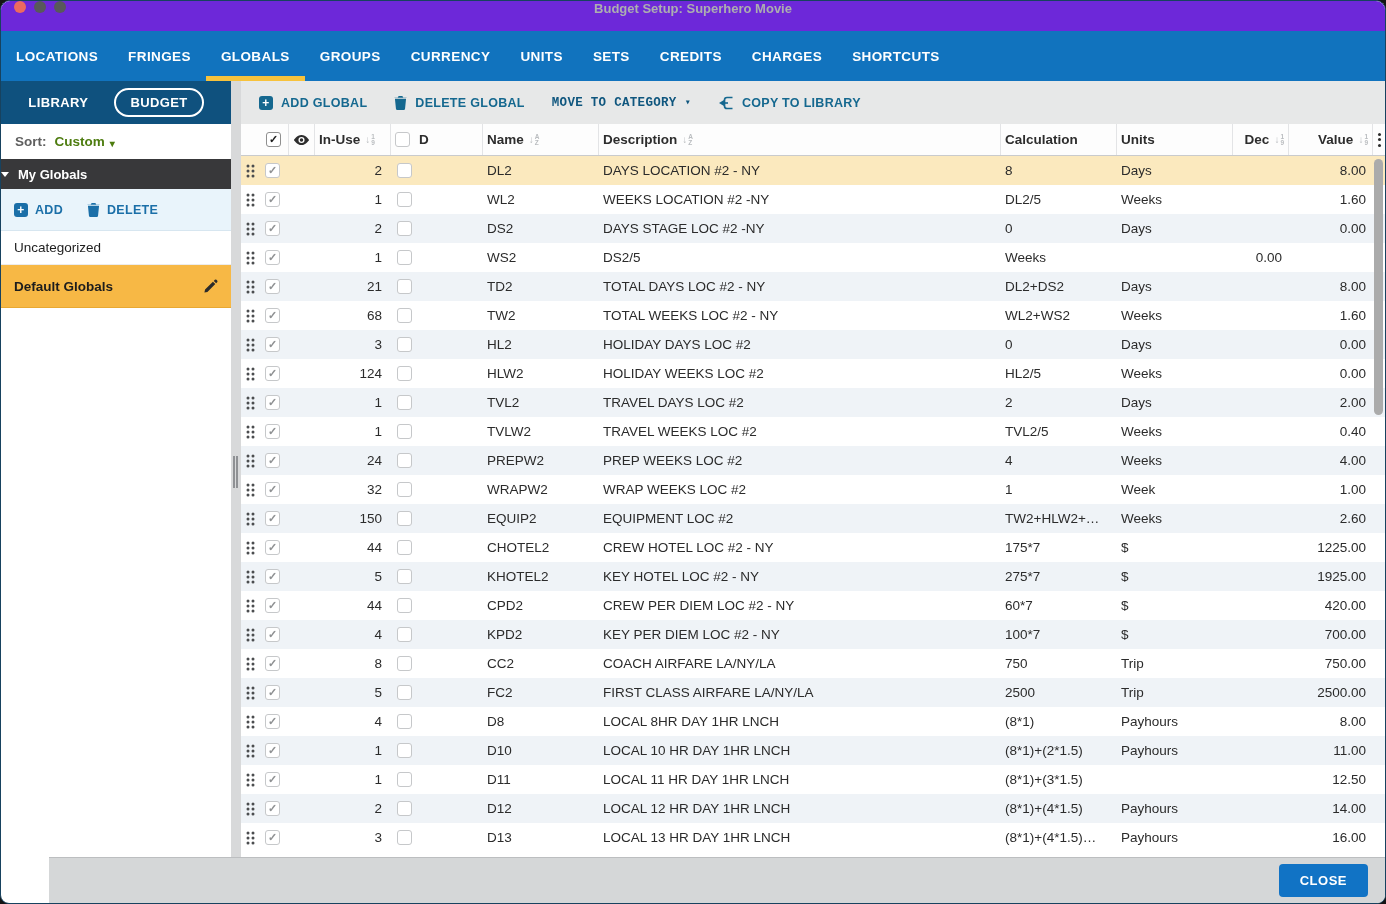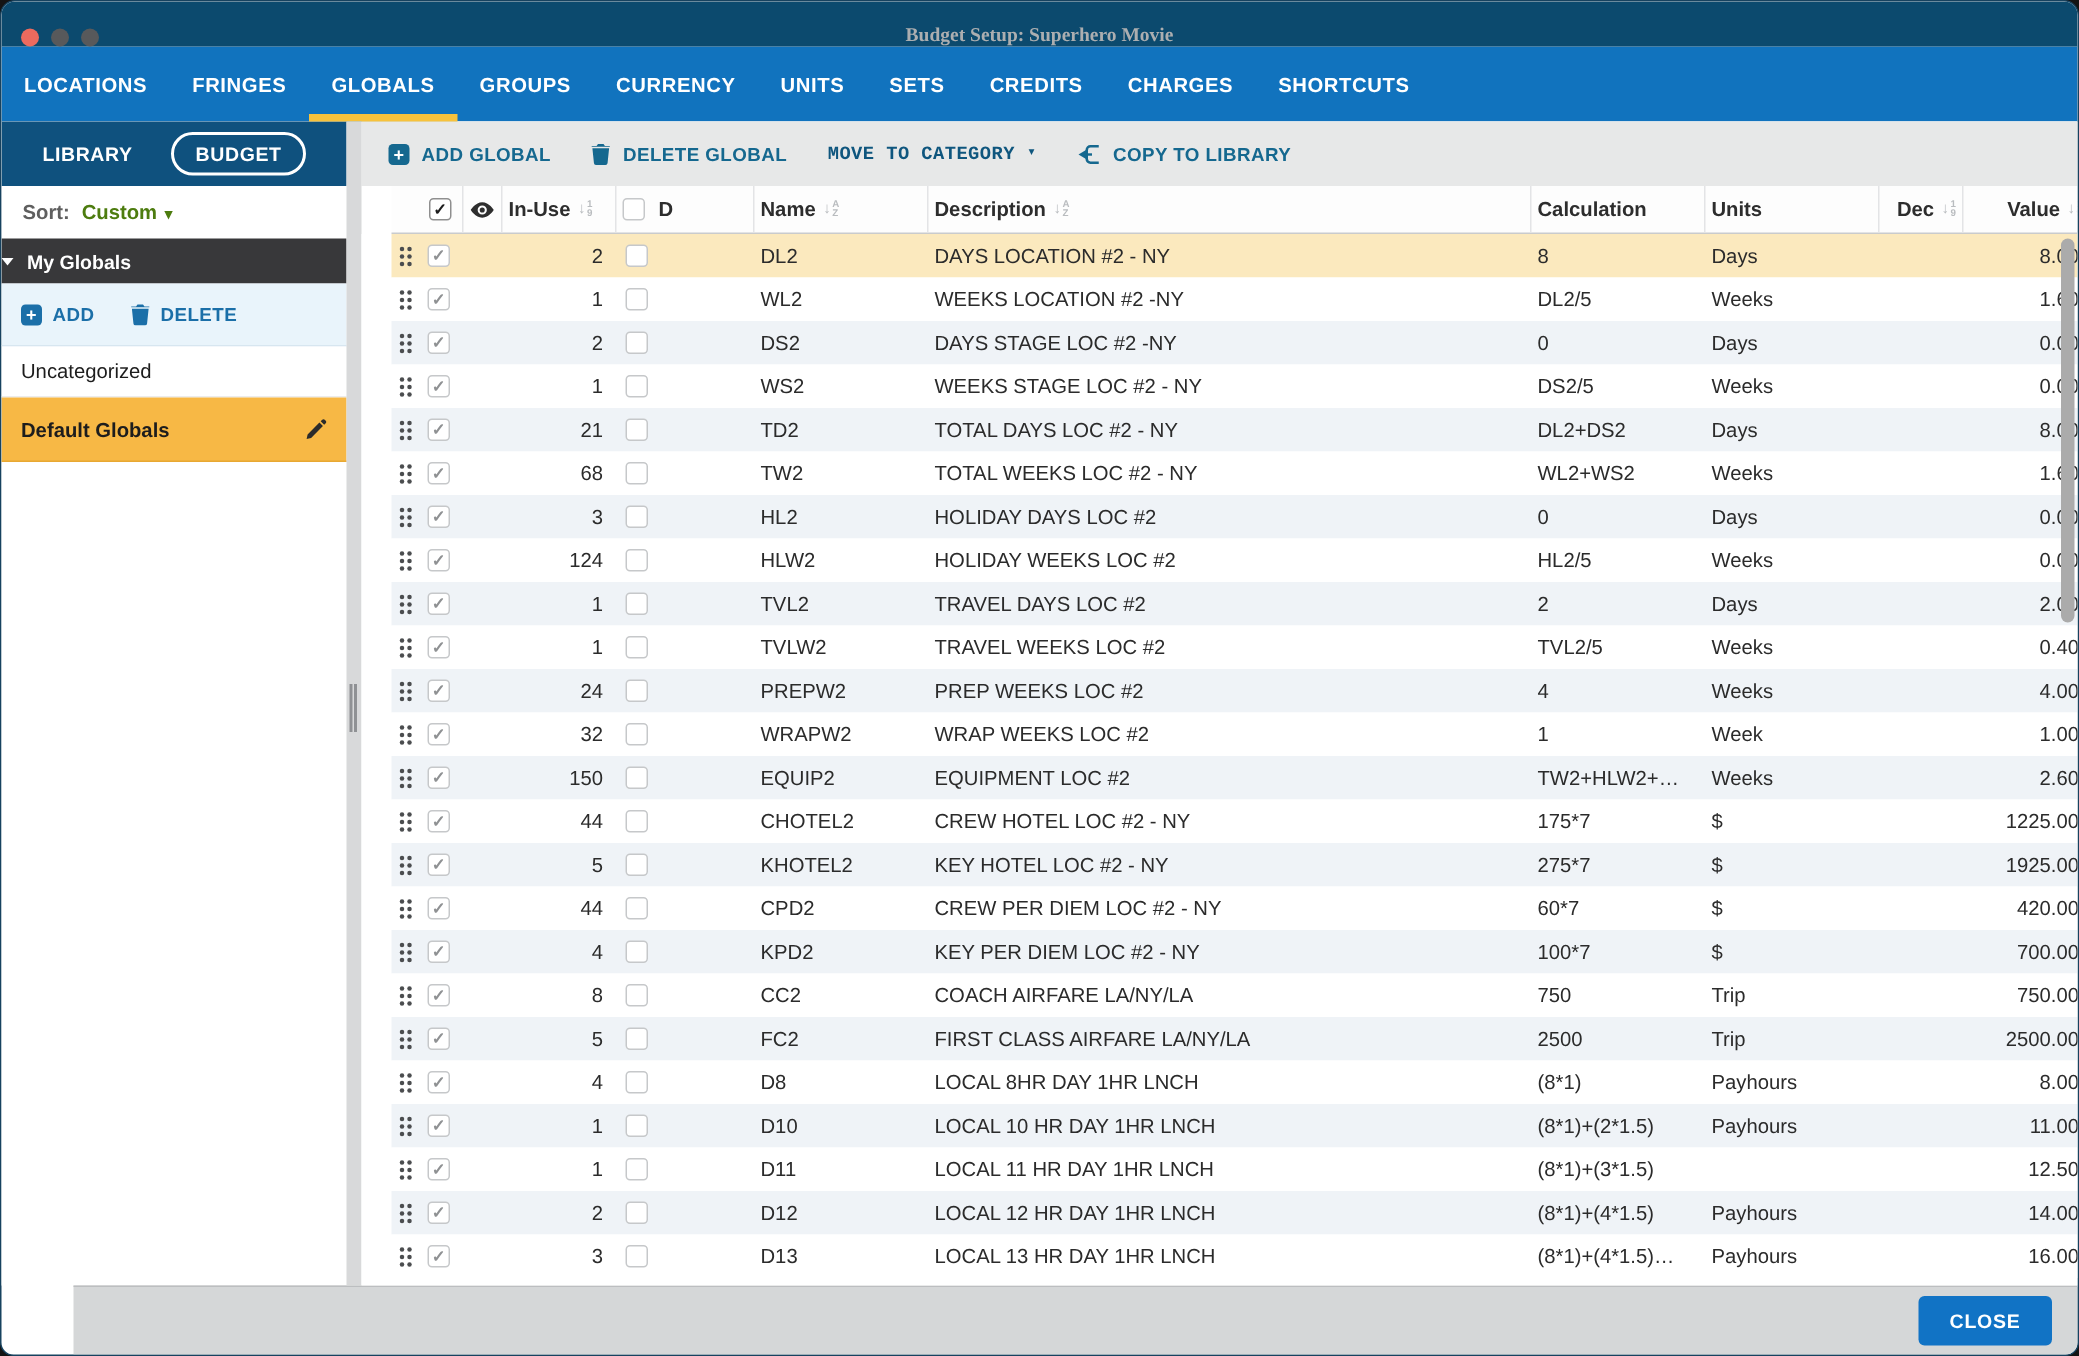--- a/index.html
+++ b/index.html
@@ -1,21 +1,21 @@
 <!DOCTYPE html>
 <html><head>
 <meta charset="utf-8">
 <title>Budget Setup</title>
 <style>
   html,body{margin:0;padding:0;width:1386px;height:904px;background:#141414;font-family:"Liberation Sans",sans-serif;}
   *{box-sizing:border-box;}
   .window{width:1386px;height:904px;border:1px solid #17425f;border-radius:10px 10px 9px 9px;overflow:hidden;display:flex;flex-direction:column;background:#fff;}
 
   
-  .titlebar{height:30px;background:#0c4a6e;display:flex;align-items:flex-end;position:relative;flex:0 0 auto;font-family:Liberation Serif, serif;}
+  .titlebar{height:30px;background:#6d28d9;display:flex;align-items:flex-start;position:relative;flex:0 0 auto;}
   .lights{display:flex;gap:8px;margin-left:13px;z-index:2;}
   .light{width:12px;height:12px;border-radius:50%;}
   .light.red{background:#EC6A5E;}
   .light.dim{background:#58595B;}
   .win-title{position:absolute;left:0;right:0;text-align:center;color:#ACAEB0;font-size:13px;font-weight:bold;}
 
   
   .tabbar{height:50px;background:#1173BE;display:flex;align-items:stretch;padding-left:8px;gap:16px;flex:0 0 auto;}
   .tab{display:flex;align-items:center;padding:0 7px;color:#fff;font-size:13.5px;font-weight:bold;letter-spacing:.4px;position:relative;cursor:pointer;white-space:nowrap;}
   .tab.active::after{content:"";position:absolute;left:-8px;right:-8px;bottom:0;height:5px;background:#F7C23C;}
@@ -43,21 +43,21 @@
   
   .splitter{width:10px;background:#D8D9DA;flex:0 0 auto;position:relative;cursor:col-resize;}
   .grip{position:absolute;top:375px;left:2px;width:5px;height:32px;border-left:2px solid #8f9194;border-right:2px solid #8f9194;}
 
   
   .main{flex:1;display:flex;flex-direction:column;min-width:0;background:#fff;}
   .toolbar{height:43px;background:#E7E8E8;display:flex;align-items:center;padding-left:18px;gap:27px;flex:0 0 auto;}
   .tb-item{display:flex;align-items:center;gap:8px;color:#15688F;font-size:12.5px;font-weight:bold;letter-spacing:.3px;cursor:pointer;white-space:nowrap;}
   .tb-item.move{color:#0F567E;font-family:Liberation Mono, monospace;}
 
-  .grid{display:grid;grid-template-columns:18px 30px 26px 76px 92px 116px 402px 116px 116px 56px 84px 12px;align-items:center;margin-left:20px;}
+  .grid{display:grid;grid-template-columns:18px 30px 26px 76px 92px 116px 402px 116px 116px 56px 84px 12px;align-items:center;}
   .thead{height:32px;border-bottom:1px solid #c9cbcd;background:#fdfdfd;font-weight:bold;font-size:13.5px;color:#2d2d2d;flex:0 0 auto;}
   .thead>div{height:100%;display:flex;align-items:center;border-right:1px solid #e3e4e6;padding:0 4px;}
   .thead>div.no-sep{border-right:none;}
   .thead>div.right{justify-content:flex-end;}
   .sorti{display:inline-flex;align-items:center;margin-left:5px;color:#b9bcbf;font-weight:normal;}
   .sarr{font-size:10px;line-height:10px;}
   .sl{display:inline-flex;flex-direction:column;font-size:6.5px;line-height:6px;font-weight:bold;margin-left:1px;}
   .vdots{display:flex;flex-direction:column;gap:2.5px;margin:0 auto;cursor:pointer;}
   .vdots i{width:3px;height:3px;background:#2d2d2d;border-radius:50%;}
 
@@ -387,21 +387,20 @@
     </div>
     <div class="c-chk">
               <span class="cb checked"></span>
             </div>
     <div></div>
     <div class="cell-inuse">1</div>
     <div class="c-chk">
               <span class="cb"></span>
             </div>
     <div class="cell-name">WS2</div>
-    <div class="cell-desc">WEEKS STAGE LOC #2 - NY</div>
     <div class="cell-calc">DS2/5</div>
     <div class="cell-units">Weeks</div>
     <div class="cell-dec"></div>
     <div class="cell-value">0.00</div>
     <div></div>
   </div>
           <div class="grid trow alt">
     <div class="c-drag">
       <svg width="9" height="14" viewBox="0 0 9 14">
                 <g fill="#4b4d4f">

